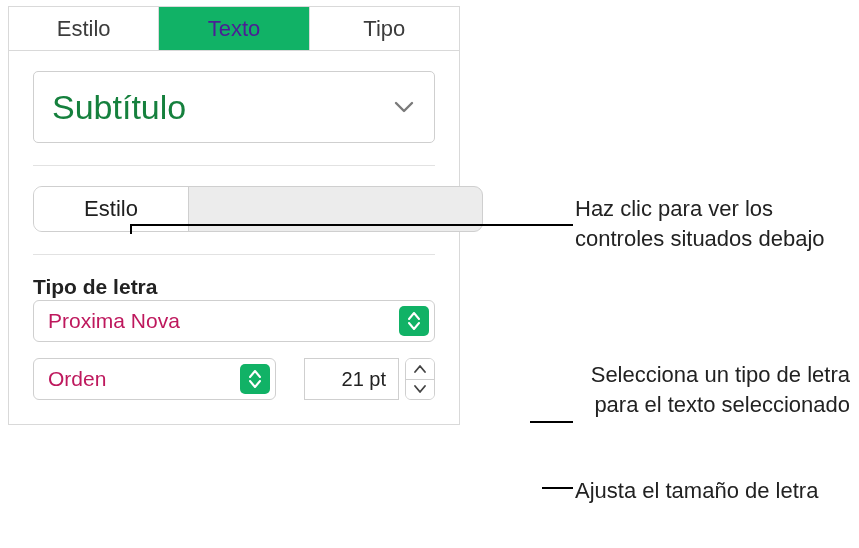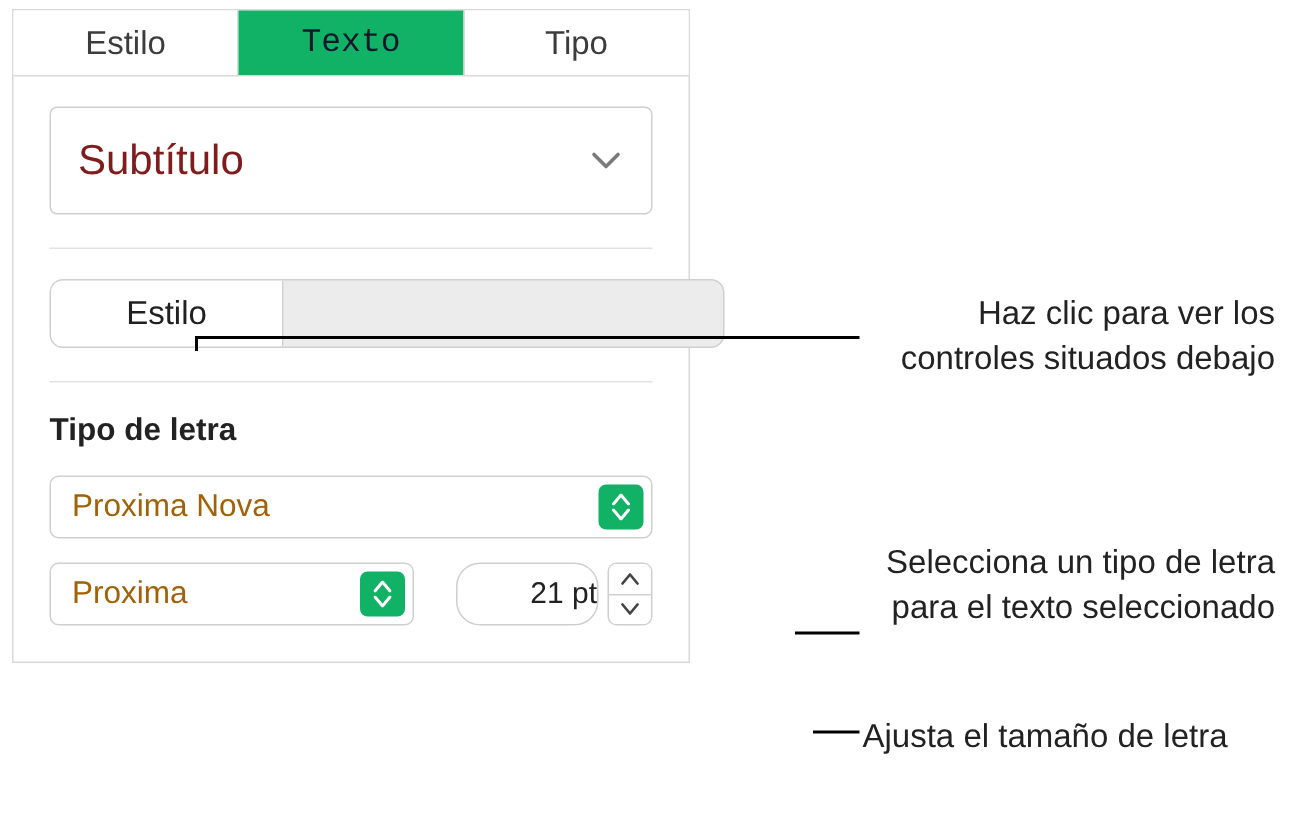--- a/index.html
+++ b/index.html
@@ -3,52 +3,52 @@
 <meta charset="utf-8">
 <style>
 * { box-sizing: border-box; margin: 0; padding: 0; font-family: -apple-system, "Helvetica Neue", Arial, sans-serif; }
 body { width: 859px; height: 548px; background: #fff; position: relative; }
 
 .panel { position: absolute; left: 8px; top: 6px; width: 452px; border: 1px solid #d9d9d9; background: #fff; }
 
 
 .tabbar { display: flex; height: 44px; border-bottom: 1px solid #d9d9d9; }
 .tabbar .tab { flex: 1; display: flex; align-items: center; justify-content: center; font-size: 22px; color: #3c3c3c; cursor: pointer; background: #fff; }
-.tabbar .tab.active { background: #11b266; color: #0f172a; font-weight: 500; font-family: Liberation Mono, monospace; }
+.tabbar .tab.active { background: #11b266; color: #4c1d95; font-weight: 500; }
 .tabbar .sep { width: 1px; background: #d9d9d9; }
 
 .body { padding: 20px 24px 24px 24px; }
 
 
 .para-style { border: 1px solid #cfcfcf; border-radius: 5px; height: 72px; display: flex; align-items: center; justify-content: space-between; padding: 0 20px 0 18px; margin-bottom: 22px; }
-.para-style .label { font-size: 28px; color: #7f1d1d; }
+.para-style .label { font-size: 34px; color: #15803d; }
 .chev { width: 20px; height: 12px; }
 .chev svg { display: block; }
 
 .hr { height: 1px; background: #e2e2e2; margin: 0 0 20px 0; }
 
 
 .seg { width: 450px; margin: 0 auto 22px auto; height: 46px; border: 1px solid #cfcfcf; border-radius: 9px; background: #ececec; display: flex; overflow: hidden; }
 .seg .segbtn { flex: 1 1 0; display:flex; align-items:center; justify-content:center; font-size: 22px; color:#202020; }
 .seg .segbtn:first-child { flex: 0 0 155px; }
 .seg .segbtn.active { background: #fff; border-right: 1px solid #cfcfcf; }
 
-.section-label { font-size: 21px; font-weight: 600; color: #222; margin-bottom: 18px; }
+.section-label { font-size: 21px; font-weight: 600; color: #222; margin-bottom: 1px; }
 
 
 .row { display:flex; gap: 14px; }
 .select { height: 42px; border: 1px solid #cfcfcf; border-radius: 6px; background: #fff; display:flex; align-items:center; padding: 0 0 0 14px; position:relative; }
-.select .val { font-size: 21px; color:#a16207; flex:1; }
+.select .val { font-size: 21px; color:#be185d; flex:1; }
 .select .knob { width: 30px; height: 30px; background:#11b266; border-radius:5px; margin-right:5px; display:flex; flex-direction:column; align-items:center; justify-content:center; gap:2px; }
 .select .knob svg { display:block; }
 .font-select { width: 100%; margin-bottom: 16px; }
 .weight-select { width: 300px; }
 
 .stepper { display:flex; align-items:stretch; height:42px; }
-.stepper .box { width: 95px; border:1px solid #cfcfcf; border-radius:16px; display:flex; align-items:center; justify-content:flex-end; font-size:20px; color:#222; }
+.stepper .box { width: 95px; border:1px solid #cfcfcf; border-radius:0; display:flex; align-items:center; justify-content:flex-end; padding-right:12px; font-size:20px; color:#222; }
 .stepper .arrows { width: 30px; margin-left:6px; display:flex; flex-direction:column; border:1px solid #cfcfcf; border-radius:6px; overflow:hidden; }
 .stepper .arrows div { flex:1; display:flex; align-items:center; justify-content:center; background:#fff; }
 .stepper .arrows div + div { border-top:1px solid #cfcfcf; }
 
 
 .callouts { position:absolute; left: 575px; top: 0; width: 275px; }
 .callout { position:absolute; font-size: 22px; line-height: 1.35; color:#222; }
 
 
 .lead { position:absolute; background:#000; height:1.5px; }
@@ -93,21 +93,21 @@
             <path d="M1 7 L6 1 L11 7" fill="none" stroke="#fff" stroke-width="2" stroke-linecap="round" stroke-linejoin="round"></path>
           </svg>
         <svg width="12" height="8" viewBox="0 0 12 8">
             <path d="M1 1 L6 7 L11 1" fill="none" stroke="#fff" stroke-width="2" stroke-linecap="round" stroke-linejoin="round"></path>
           </svg>
       </span>
     </div>
 
     <div class="row">
       <div class="select weight-select">
-        <span class="val">Proxima</span>
+        <span class="val">Orden</span>
         <span class="knob">
           <svg width="12" height="8" viewBox="0 0 12 8">
               <path d="M1 7 L6 1 L11 7" fill="none" stroke="#fff" stroke-width="2" stroke-linecap="round" stroke-linejoin="round"></path>
             </svg>
           <svg width="12" height="8" viewBox="0 0 12 8">
               <path d="M1 1 L6 7 L11 1" fill="none" stroke="#fff" stroke-width="2" stroke-linecap="round" stroke-linejoin="round"></path>
             </svg>
         </span>
       </div>
       <div style="flex:1"></div>
@@ -132,16 +132,16 @@
 </div>
 
 <div class="tick" style="left:130px; top:224px;"></div>
 <div class="lead" style="left:130px; top:224px; width:443px;"></div>
 
 <div class="lead" style="left:530px; top:421px; width:43px;"></div>
 
 <div class="lead" style="left:542px; top:487px; width:31px;"></div>
 
 <div class="callouts">
-  <div class="callout" style="top:194px;text-align:right;">Haz clic para ver los controles situados debajo</div>
+  <div class="callout" style="top:194px;">Haz clic para ver los controles situados debajo</div>
   <div class="callout" style="top:360px;text-align:right;">Selecciona un tipo de letra para el texto seleccionado</div>
   <div class="callout" style="top:476px;">Ajusta el tamaño de letra</div>
 </div>
 
 </body></html>

